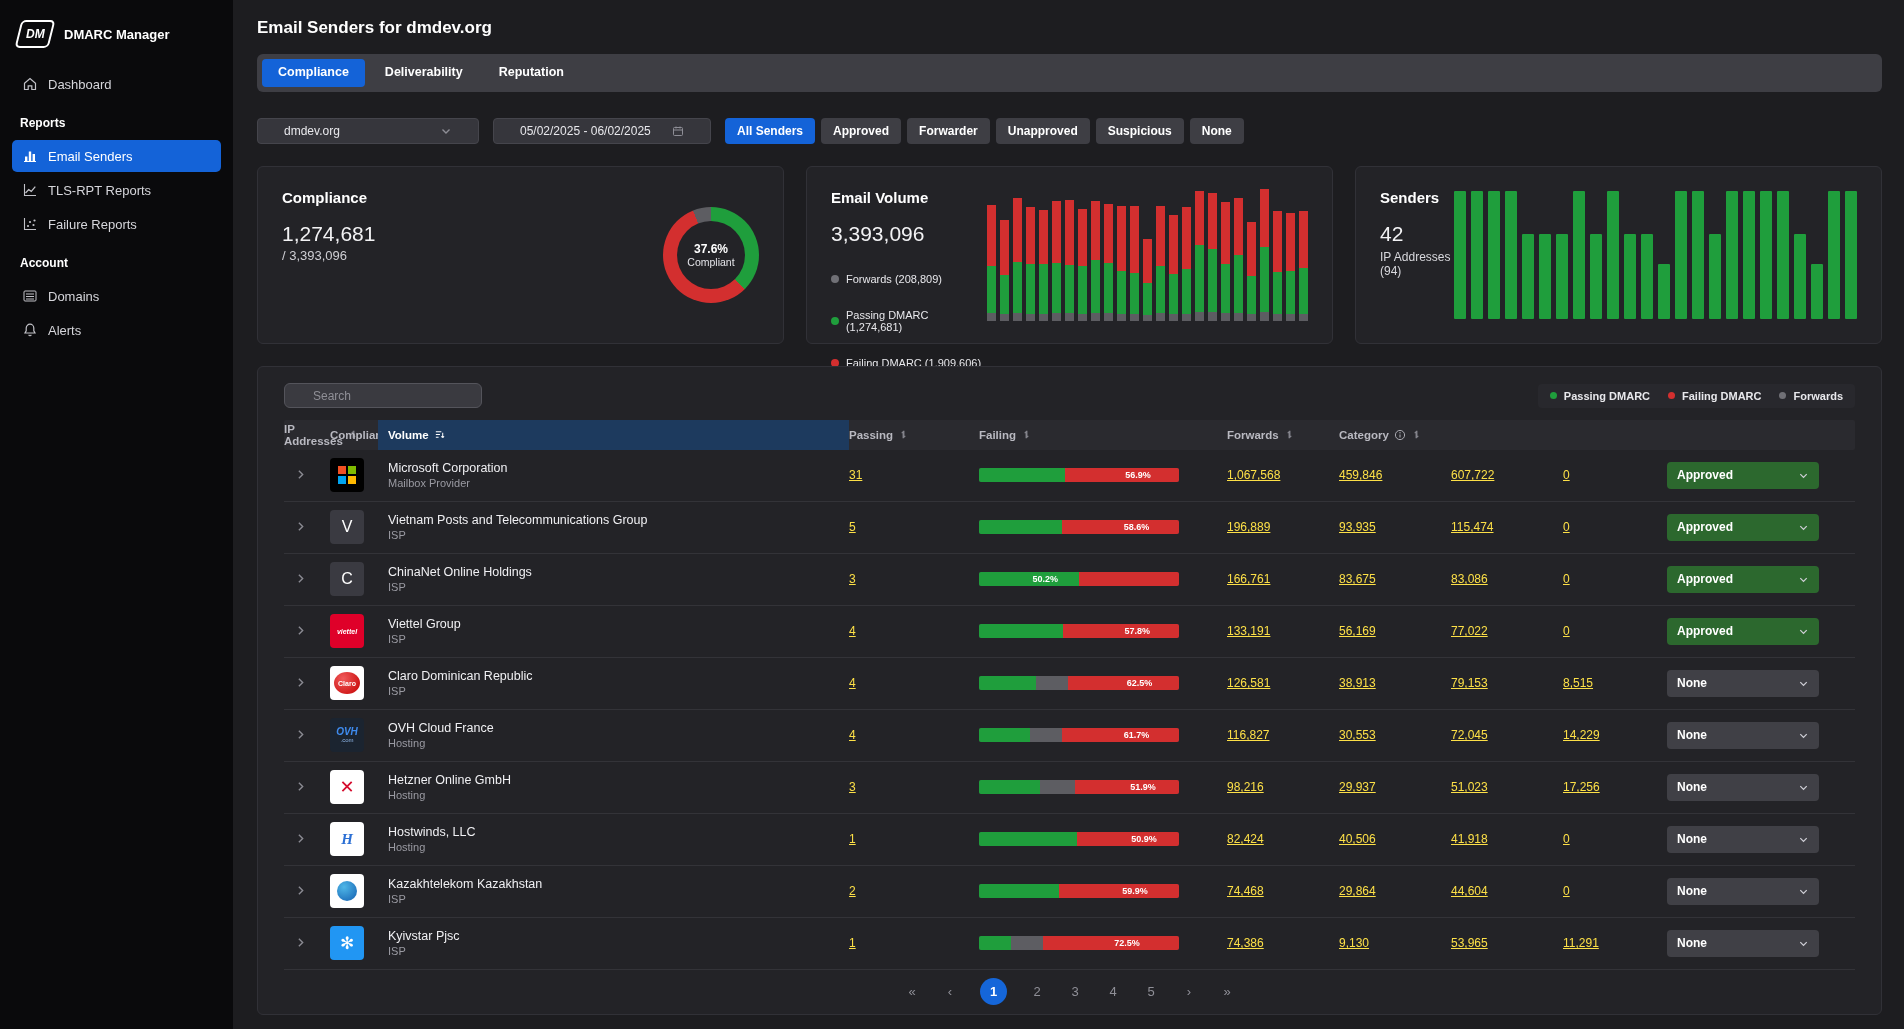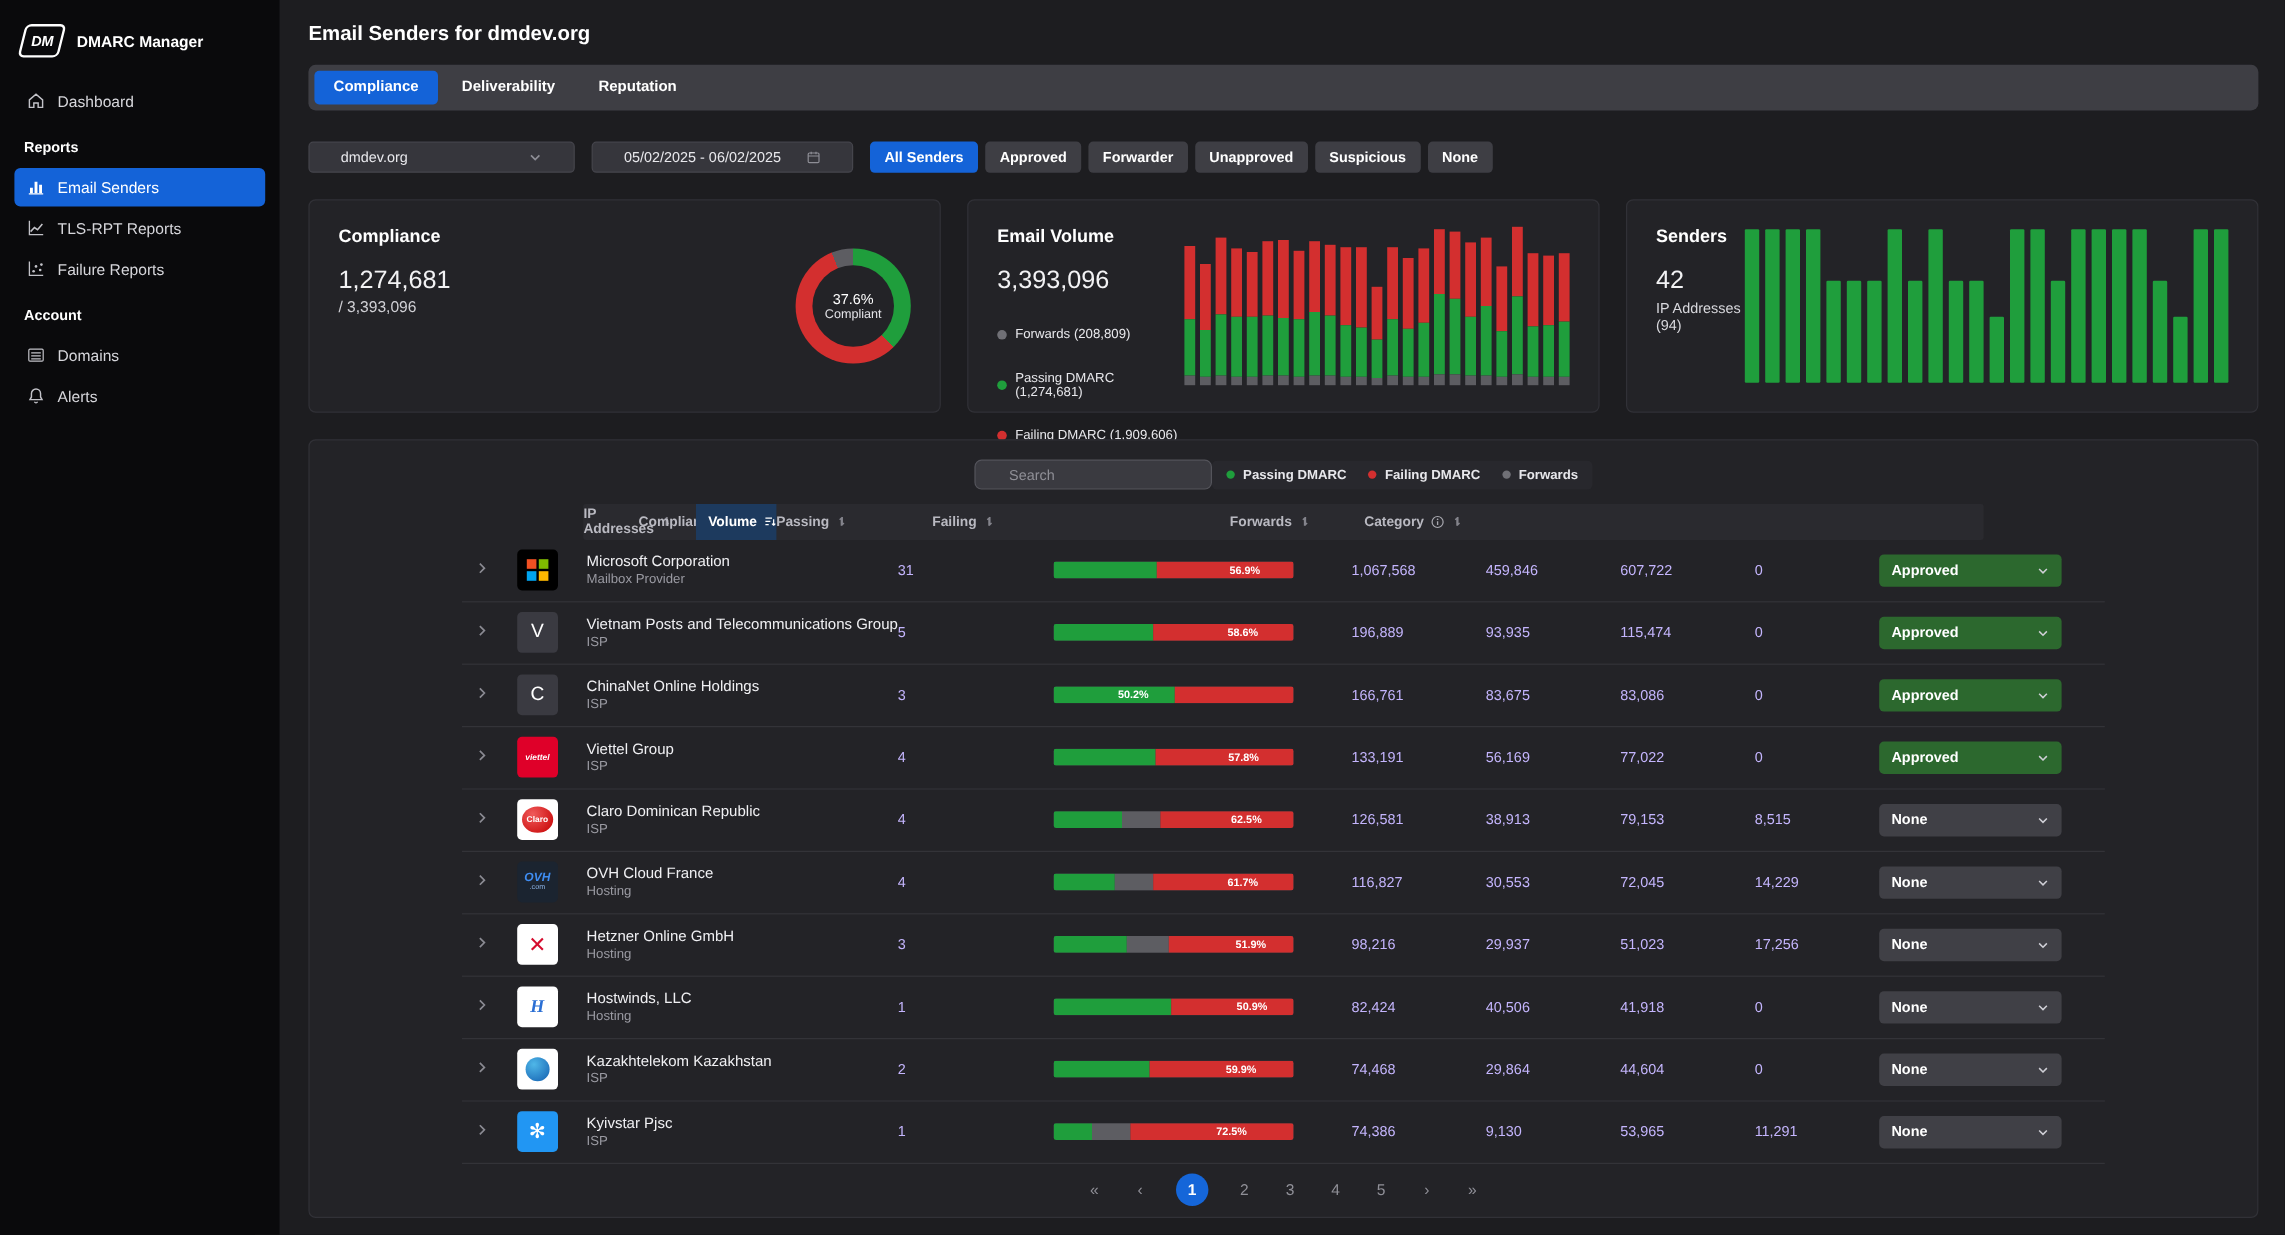--- a/index.html
+++ b/index.html
@@ -48,36 +48,36 @@
   .card-title { font-size:15px; font-weight:bold; margin-bottom:16px; }
   .big-num { font-size:21px; color:#f2f2f4; }
   .sub-num { font-size:13px; color:#cfcfd4; margin-top:2px; }
   .sub-label { font-size:12px; color:#d8d8dd; margin-top:4px; }
 
   .donut-wrap { display:flex; align-items:center; }
   .donut { width:96px; height:96px; border-radius:50%; position:relative; }
   .donut::after { content:""; position:absolute; inset:14px; border-radius:50%; background:#232327; }
   .donut-center { position:absolute; inset:0; display:flex; flex-direction:column; align-items:center;
     justify-content:center; z-index:2; }
-  .donut-pct { font-size:12px; font-weight:normal; }
+  .donut-pct { font-size:12px; font-weight:bold; }
   .donut-sub { font-size:10.5px; color:#e3e3e8; }
 
   .legend { margin-top:27px; display:flex; flex-direction:column; gap:24px; }
   .legend-item { display:flex; align-items:center; gap:7px; font-size:11px; color:#e8e8ec; }
   .dot { width:8px; height:8px; border-radius:50%; }
 
   .colchart { display:flex; align-items:flex-end; gap:4px; height:132px; align-self:center; }
   .col { width:9px; display:flex; flex-direction:column; justify-content:flex-end; }
   .col .seg { width:100%; }
   .barchart { display:flex; align-items:flex-end; gap:5px; height:128px; align-self:center; }
   .gbar { width:12px; background:#1f9e3c; border-radius:1px; }
 
   
   .table-card { flex:1; background:#232327; border:1px solid #313137; border-radius:6px;
-    margin:22px 0 14px 0; padding:16px 26px 0 26px; display:flex; flex-direction:column; overflow:hidden;align-items:center; }
+    margin:22px 0 14px 0; padding:16px 26px 0 26px; display:flex; flex-direction:column; overflow:hidden; }
   .toolbar { display:flex; justify-content:space-between; align-items:center; margin-bottom:12px; }
   .search-wrap { position:relative; }
   .search-input { width:198px; height:25px; background:#3a3a40; border:1px solid #54545b; border-radius:6px;
     color:#e5e5ea; font-size:12px; padding:0 8px 0 28px; outline:none; font-family:inherit; }
   .search-input::placeholder { color:#8f8f96; }
   .search-icn { position:absolute; left:8px; top:5px; width:14px; height:14px; color:#8f8f96; }
   .tbl-legend { display:flex; gap:18px; background:#28282d; border-radius:4px; padding:6px 12px; }
   .tbl-legend .legend-item { font-size:11px; font-weight:bold; }
 
   .thead, .trow { display:grid;
@@ -91,21 +91,21 @@
   .info-icn { width:12px; height:12px; color:#a9a9b0; display:inline-flex; }
 
   .trow { height:52px; border-bottom:1px solid #333338; cursor:pointer; }
   .row-chevron { color:#8a8a92; font-size:15px; padding-left:10px; }
   .logo { width:34px; height:34px; border-radius:4px; display:flex; align-items:center;
     justify-content:center; overflow:hidden; }
   .logo-ms { background:#000; }
   .msgrid { display:grid; grid-template-columns:8px 8px; grid-template-rows:8px 8px; gap:2px; }
   .name-cell .nm { font-size:12.5px; color:#f0f0f3; }
   .name-cell .tp { font-size:11px; color:#9a9aa2; margin-top:2px; }
-  .num { font-size:12px; color:#c4b5fd; }
+  .num { font-size:12px; color:#fde047;text-decoration:underline; }
 
   .cbar { width:200px; height:14px; border-radius:2px; overflow:hidden; display:flex; background:#3a3a40; }
   .cbar .seg { height:100%; display:flex; align-items:center; justify-content:center;padding-left:32px; }
   .cbar .seg span { font-size:9px; font-weight:bold; color:#fff; }
 
   .cat-btn { width:152px; height:27px; border-radius:4px; display:flex; align-items:center;
     justify-content:space-between; padding:0 10px; font-size:12px; font-weight:bold; cursor:pointer; }
   .cat-approved { background:#2c682e; color:#fff; }
   .cat-none { background:#404046; color:#fff; }
   .cat-chev { width:11px; height:11px; color:#cfcfd6; display:inline-flex; }

